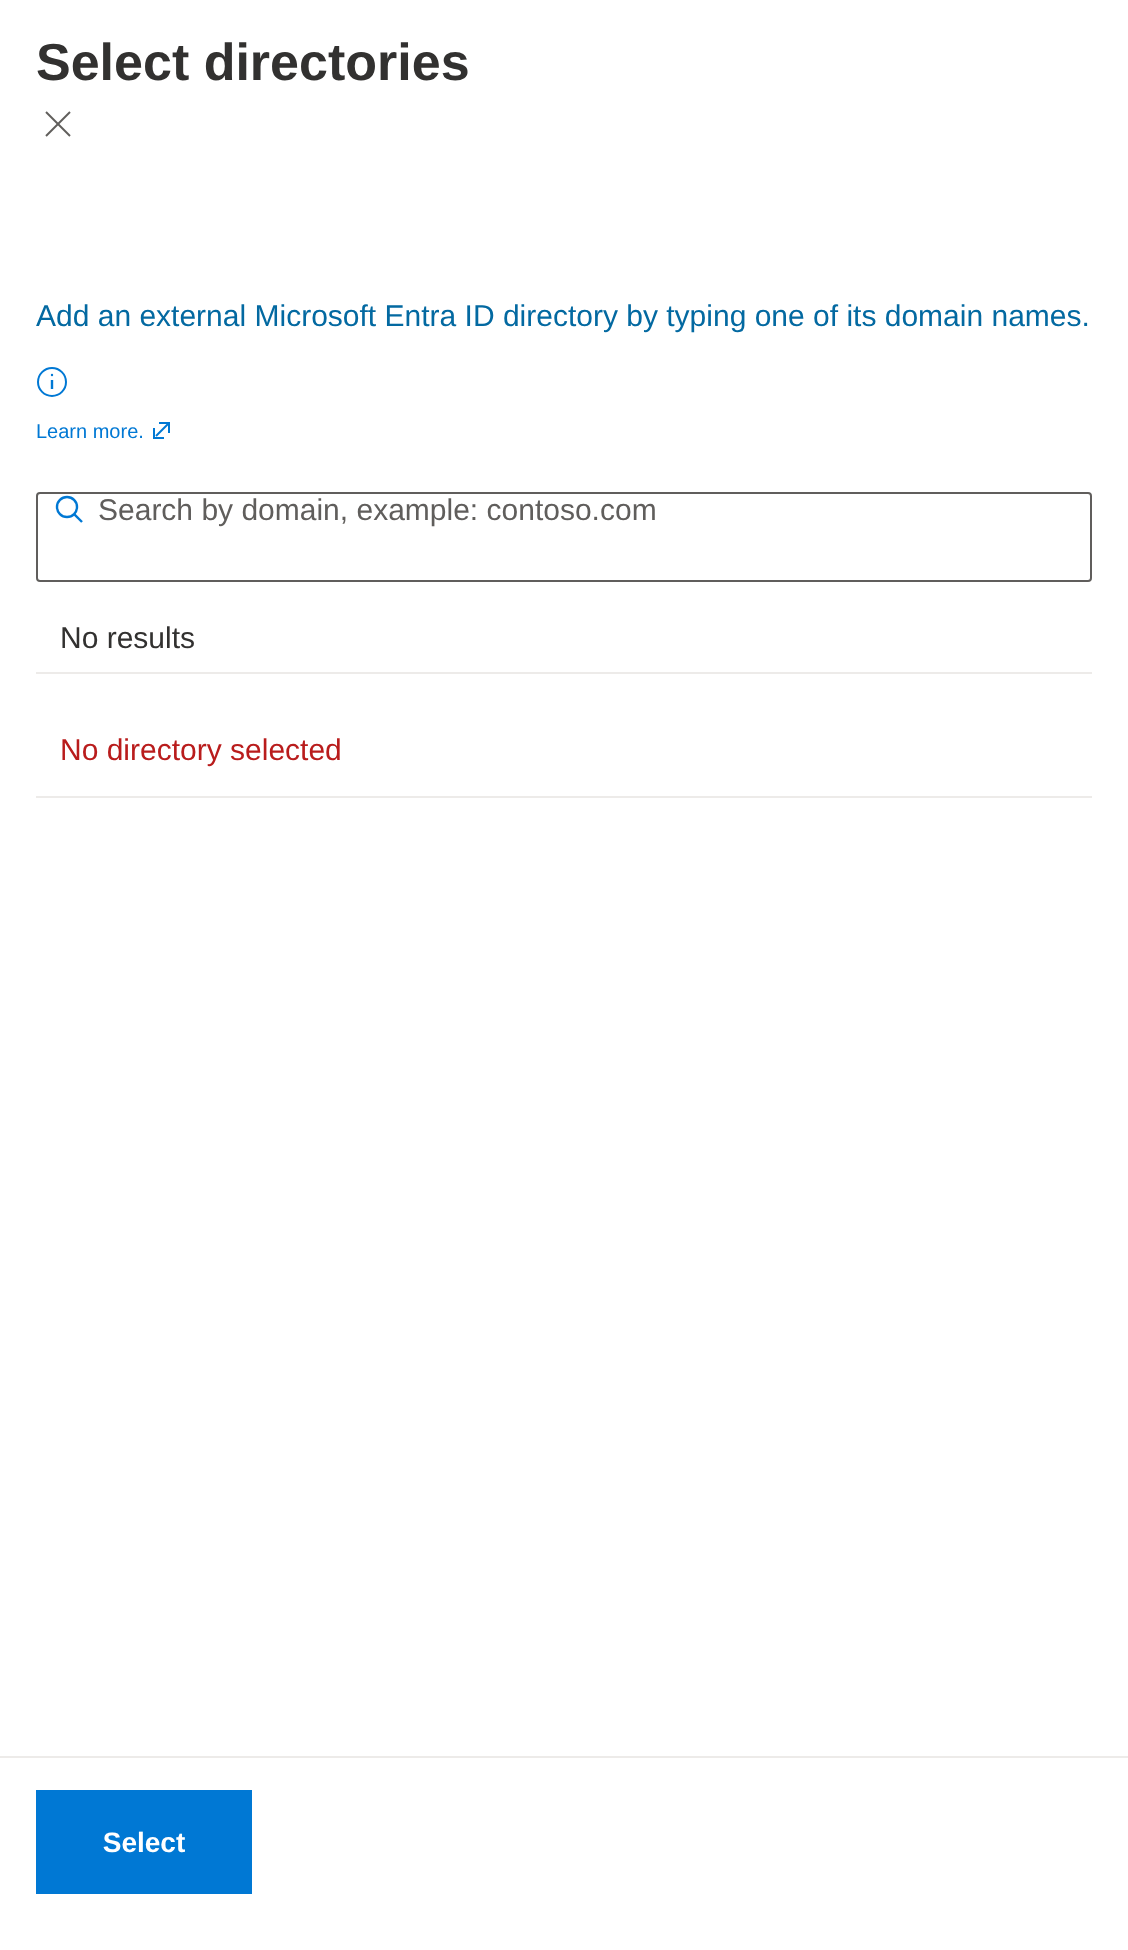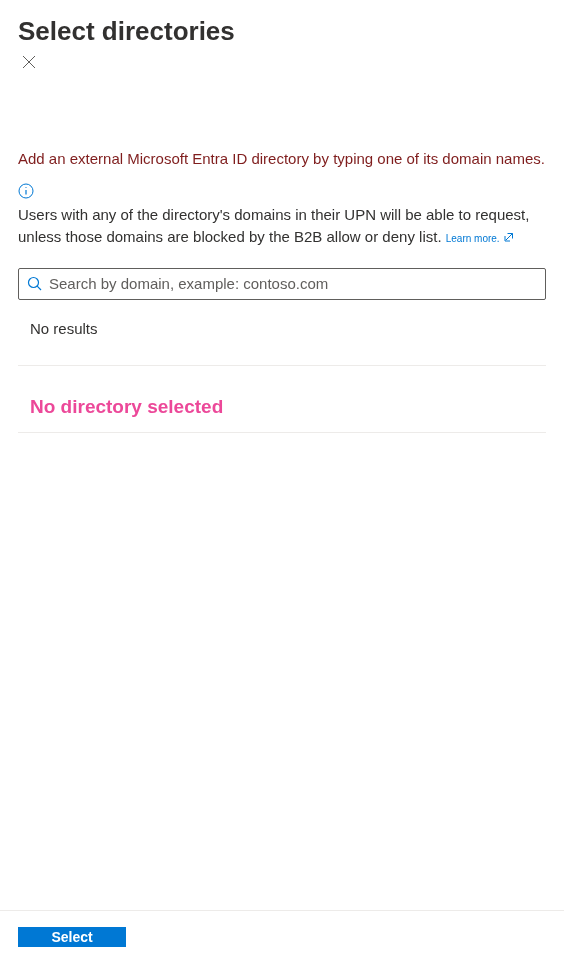--- a/index.html
+++ b/index.html
@@ -48,21 +48,21 @@
     }
     .content {
       padding: 0 18px;
       flex: 1;
       display: flex;
       flex-direction: column;
     }
     .description {
       margin-top: 72px;
       font-size: 15px;
-      color: #7f1d1d;
+      color: #0369a1;
       line-height: 1.4;
     }
     .info-row {
       margin-top: 14px;
     }
     .info-icon {
       display: inline-block;
       vertical-align: top;
       color: #0078d4;
     }
@@ -86,24 +86,24 @@
       gap: 3px;
     }
     .learn-more-link svg {
       width: 12px;
       height: 12px;
     }
     .search-wrapper {
       margin-top: 20px;
       position: relative;
       display: flex;
-      align-items: center;
+      align-items: flex-start;
       border: 1px solid #605e5c;
       border-radius: 2px;
-      height: 32px;
+      height: 45px;
       padding: 0 8px;
     }
     .search-icon {
       color: #0078d4;
       display: flex;
       align-items: center;
       margin-right: 6px;
     }
     .search-icon svg {
       width: 16px;
@@ -116,55 +116,54 @@
       font-size: 15px;
       color: #323130;
       font-family: inherit;
       background: transparent;
     }
     .search-input::placeholder {
       color: #605e5c;
     }
     .results-area {
       margin-top: 20px;
-      padding: 0 12px 28px 12px;
+      padding: 0 12px 8px 12px;
       border-bottom: 1px solid #edebe9;
     }
     .no-results {
       font-size: 15px;
       color: #323130;
     }
     .section-heading {
       margin-top: 162px;
       font-size: 15px;
       font-weight: 600;
       color: #323130;
     }
     .selected-area {
       margin-top: 30px;
       padding: 0 12px 14px 12px;
       border-bottom: 1px solid #edebe9;
     }
     .no-selection {
-      font-size: 19px;
-      color: #ec4899;
-      font-weight: bold;
+      font-size: 15px;
+      color: #b91c1c;
     }
     .footer {
       border-top: 1px solid #edebe9;
       padding: 16px 18px 28px 18px;
       margin-top: auto;
     }
     .select-btn {
       background: #0078d4;
       color: #ffffff;
       border: none;
       font-size: 14px;
       font-weight: 600;
-      padding: 2px 22px;
+      padding: 18px 22px;
       cursor: pointer;
       font-family: inherit;
       min-width: 108px;
     }
   </style>
 </head>
 <body>
 
 <div class="header">
   <h1 class="title">Select directories</h1>
@@ -183,21 +182,21 @@
 
   <div class="info-row">
     <span class="info-icon">
       <svg viewBox="0 0 16 16" fill="none" stroke="currentColor" stroke-width="1">
         <circle cx="8" cy="8" r="7"></circle>
         <line x1="8" y1="7" x2="8" y2="11.5" stroke-width="1.2"></line>
         <circle cx="8" cy="4.5" r="0.6" fill="currentColor" stroke="none"></circle>
       </svg>
     </span>
     <p class="info-text">
-      <span>Users with any of the directory's domains in their UPN will be able to request, unless those domains are blocked by the B2B allow or deny list. </span><a class="learn-more-link">
+      <a class="learn-more-link">
           <span>Learn more.</span>
           <span><svg viewBox="0 0 12 12" fill="none" stroke="currentColor" stroke-width="1">
               <path d="M4.5 2.5 H9.5 V7.5"></path>
               <line x1="9.5" y1="2.5" x2="3" y2="9"></line>
               <path d="M2 5 V10 H7"></path>
             </svg></span>
         </a>
     </p>
   </div>
 

